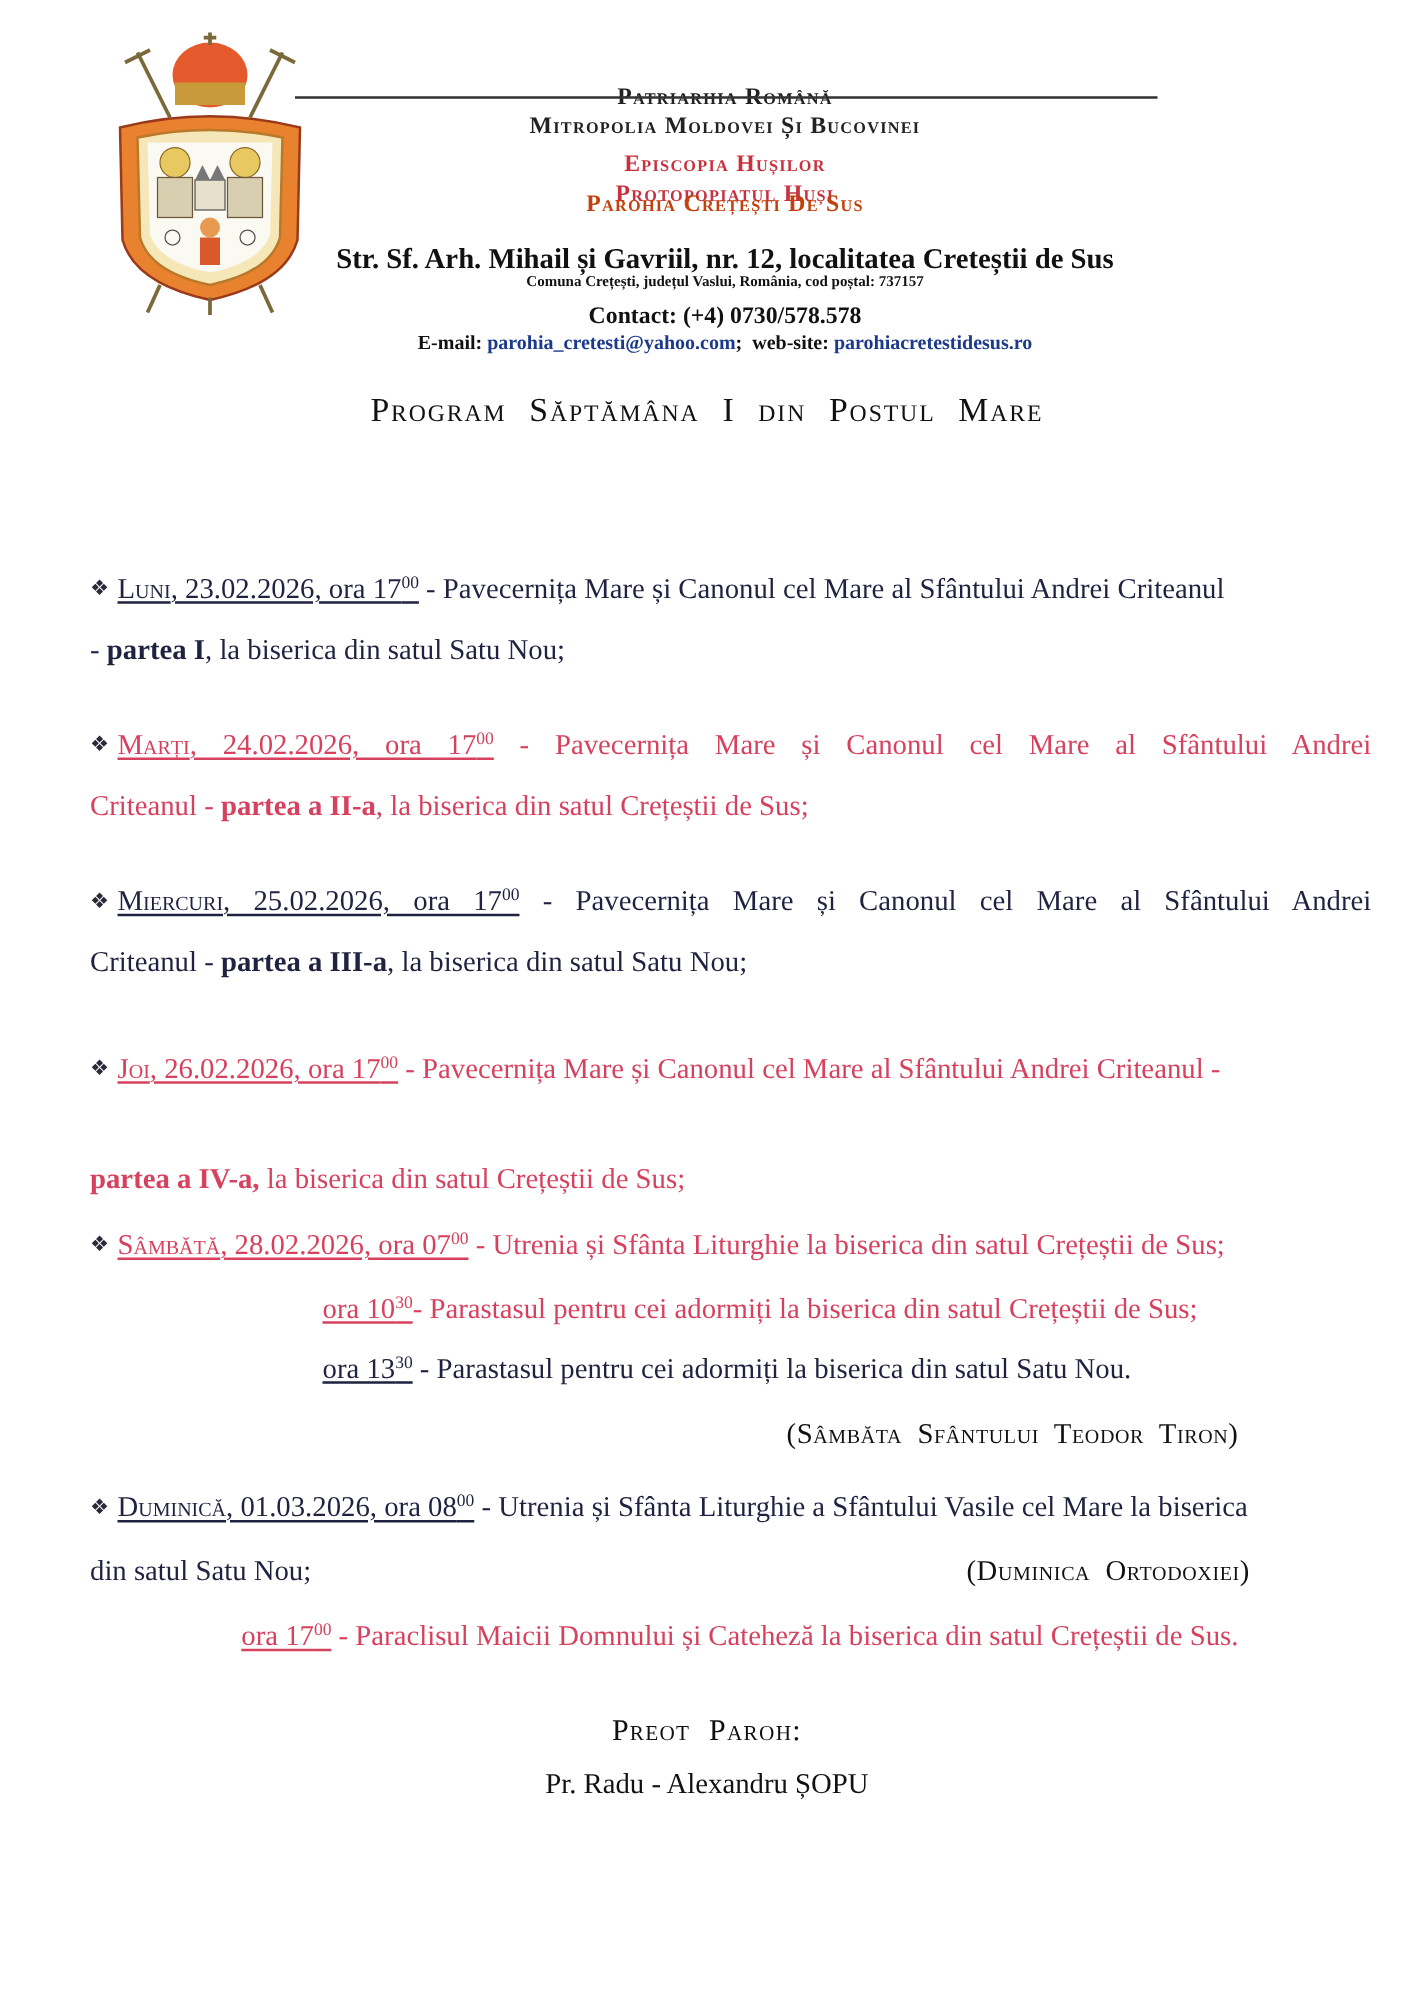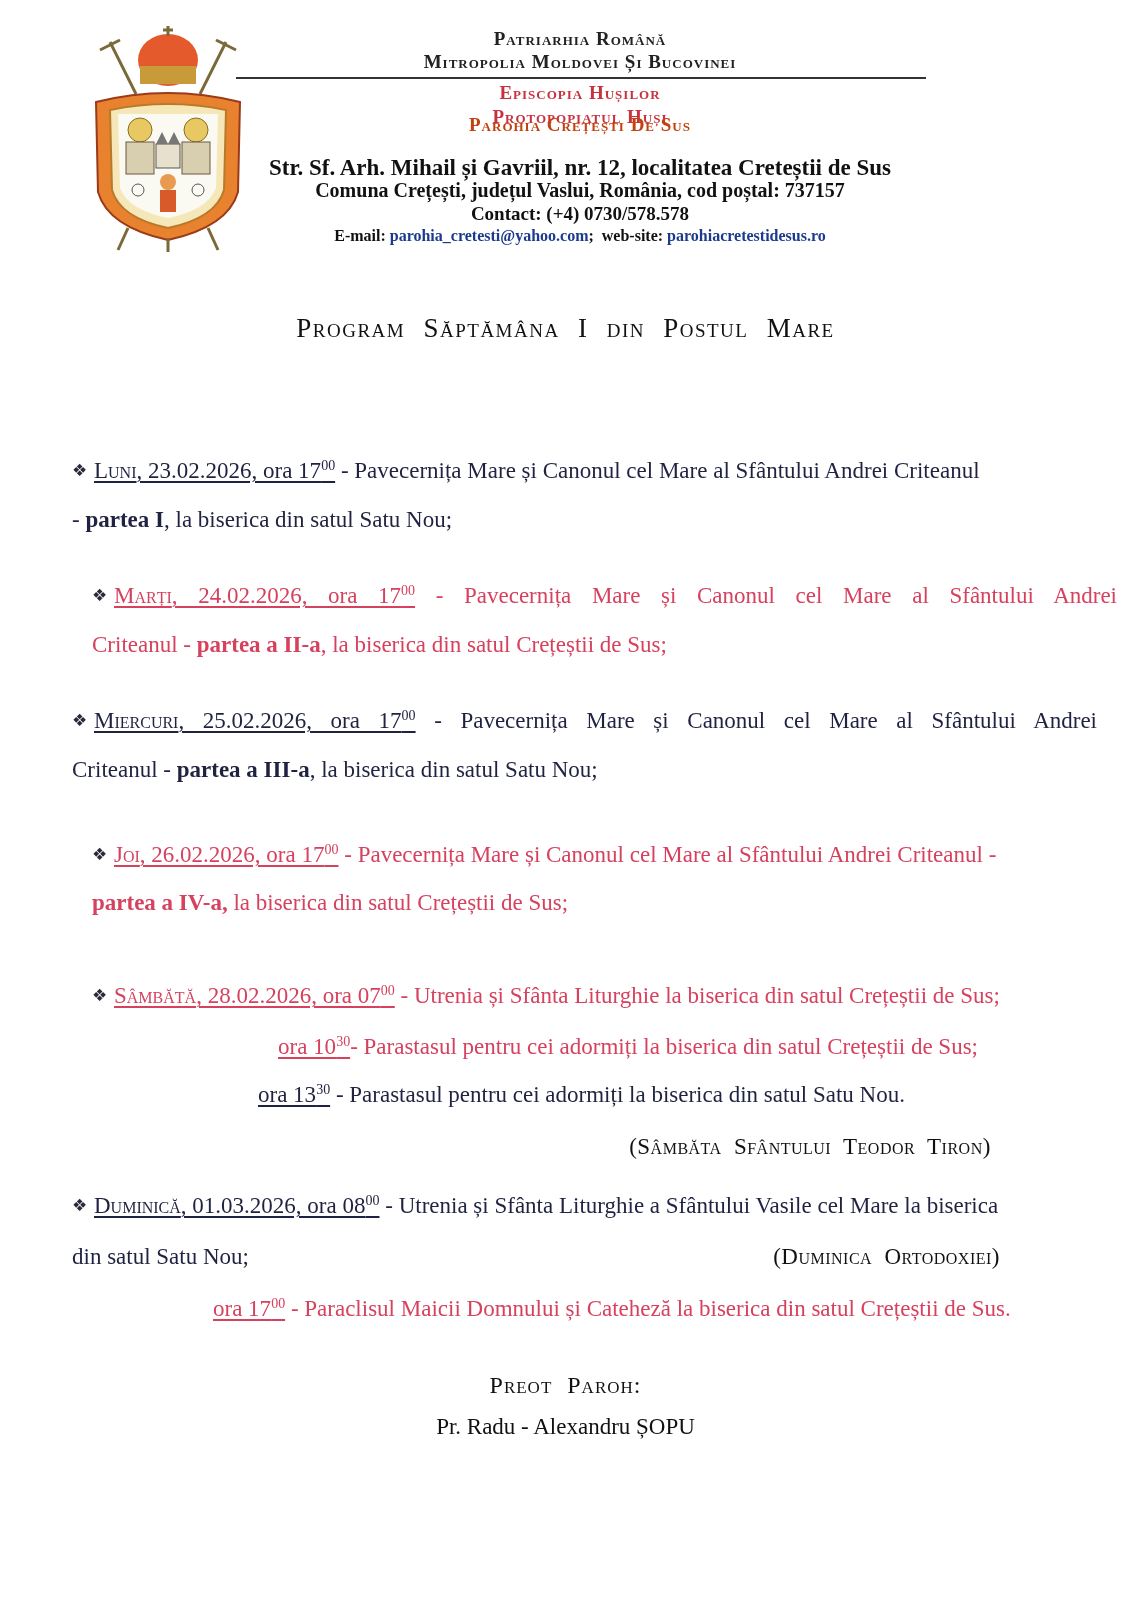--- a/index.html
+++ b/index.html
@@ -1,40 +1,40 @@
 <!DOCTYPE html>
 <html><head>
 <meta charset="utf-8">
 <style>
   html, body { margin: 0; padding: 0; background: #ffffff; }
   body { width: 1131px; height: 1600px; position: relative; overflow: hidden; font-family: "Liberation Serif", "DejaVu Serif", serif; color: #1f2240; }
   .abs { position: absolute; }
 
   
   #crest { left: 88px; top: 22px; width: 160px; height: 232px; }
-  .hdr { left: 230px; width: 700px; text-align: center; font-family: "Liberation Serif", serif; font-weight: bold; white-space: nowrap; }
+  .hdr { left: 230px; width: 700px; text-align: center; font-family: "Liberation Serif", serif; font-weight: bold; white-space: nowrap; margin-top: 39px; }
   .sc { font-variant: small-caps; letter-spacing: 1px; }
   #hdr-l1 { top: 28px; font-size: 19px; color: #222; }
   #hdr-l2 { top: 51px; font-size: 19px; color: #222; }
   #hdr-rule { left: 236px; top: 77px; width: 690px; height: 0; border-top: 2px solid #333; }
   #hdr-l3 { top: 82px; font-size: 19px; color: #c8323f; }
   #hdr-l4 { top: 106px; font-size: 19px; color: #c8323f; }
   #hdr-l5 { top: 114px; font-size: 19px; color: #c2410c; }
   #hdr-l6 { top: 155px; font-size: 23px; color: #111; }
-  #hdr-l7 { top: 179px; font-size: 20px; color: #111; }
+  #hdr-l7 { top: 179px; font-size: 12px; color: #111; }
   #hdr-l8 { top: 203px; font-size: 19px; color: #111; }
   #hdr-l9 { top: 227px; font-size: 16px; color: #111; }
   .link { color: #1c3a8c; }
 
   #title { left: 0; width: 1131px; top: 313px; text-align: center; font-size: 27px; color: #111; font-variant: small-caps; letter-spacing: 1.5px; word-spacing: 10px; }
 
   
   .line { left: 72px; width: 1025px; font-size: 23px; white-space: nowrap; line-height: 30px; }
   .navy { color: #1f2240; }
-  .red { color: #d6415e; margin-left: 20px; }
+  .red { color: #d6415e; }
   .just { text-align: justify; text-align-last: justify; white-space: normal; }
   .u { text-decoration: underline; text-underline-offset: 3px; }
   .day { font-variant: small-caps; }
   sup { font-size: 14px; vertical-align: 8px; line-height: 0; }
   b { font-weight: bold; text-align: right; }
   .bullet { display: inline-block; width: 22px; font-size: 17px; vertical-align: 2px; color: #2a2a3a; }
 
   .sig { left: 0; width: 1131px; text-align: center; color: #111; }
 </style>
 </head>
@@ -103,21 +103,21 @@
 <div class="abs line red" style="top:630px"><span>Criteanul - </span><b>partea a II-a</b><span>, la biserica din satul Crețeștii de Sus;</span></div>
 
 <div class="abs line navy just" style="top:706px">
   <span class="bullet">❖</span><span class="u"><span class="day">Miercuri</span><span>, 25.02.2026, ora 17</span><sup>00</sup></span><span> - Pavecernița Mare și Canonul cel Mare al Sfântului Andrei</span>
 </div>
 <div class="abs line navy" style="top:755px"><span>Criteanul - </span><b>partea a III-a</b><span>, la biserica din satul Satu Nou;</span></div>
 
 <div class="abs line red" style="top:840px">
   <span class="bullet">❖</span><span class="u"><span class="day">Joi</span><span>, 26.02.2026, ora 17</span><sup>00</sup></span><span> - Pavecernița Mare și Canonul cel Mare al Sfântului Andrei Criteanul -</span>
 </div>
-<div class="abs line red" style="top:888px"><span></span><b>partea a IV-a,</b><span> la biserica din satul Crețeștii de Sus;</span></div>
+<div class="abs line red" style="top:928px"><span></span><b>partea a IV-a,</b><span> la biserica din satul Crețeștii de Sus;</span></div>
 
 <div class="abs line red" style="top:981px">
   <span class="bullet">❖</span><span class="u"><span class="day">Sâmbătă</span><span>, 28.02.2026, ora 07</span><sup>00</sup></span><span> - Utrenia și Sfânta Liturghie la biserica din satul Crețeștii de Sus;</span>
 </div>
 <div class="abs line red" style="top:1032px; left:258px; width:800px"><span class="u"><span>ora 10</span><sup>30</sup></span><span>- Parastasul pentru cei adormiți  la biserica din satul Crețeștii de Sus;</span></div>
 <div class="abs line navy" style="top:1080px; left:258px; width:800px"><span class="u"><span>ora 13</span><sup>30</sup></span><span> - Parastasul pentru cei adormiți la biserica din satul Satu Nou.</span></div>
 <div class="abs line navy" style="top:1132px; left:560px; width:500px; text-align:center; font-variant:small-caps; letter-spacing:0.5px; word-spacing:6px; color:#111">(Sâmbăta Sfântului Teodor Tiron)</div>
 
 <div class="abs line navy" style="top:1191px">
   <span class="bullet">❖</span><span class="u"><span class="day">Duminică</span><span>, 01.03.2026, ora 08</span><sup>00</sup></span><span> - Utrenia și Sfânta Liturghie a Sfântului Vasile cel Mare la biserica</span>

